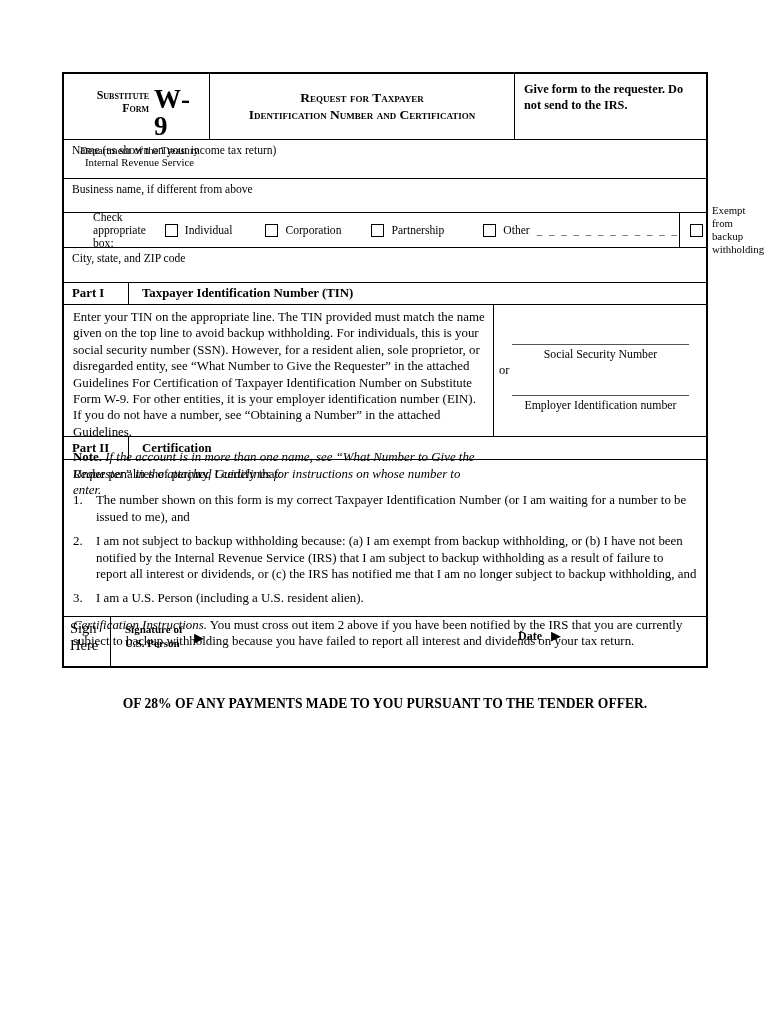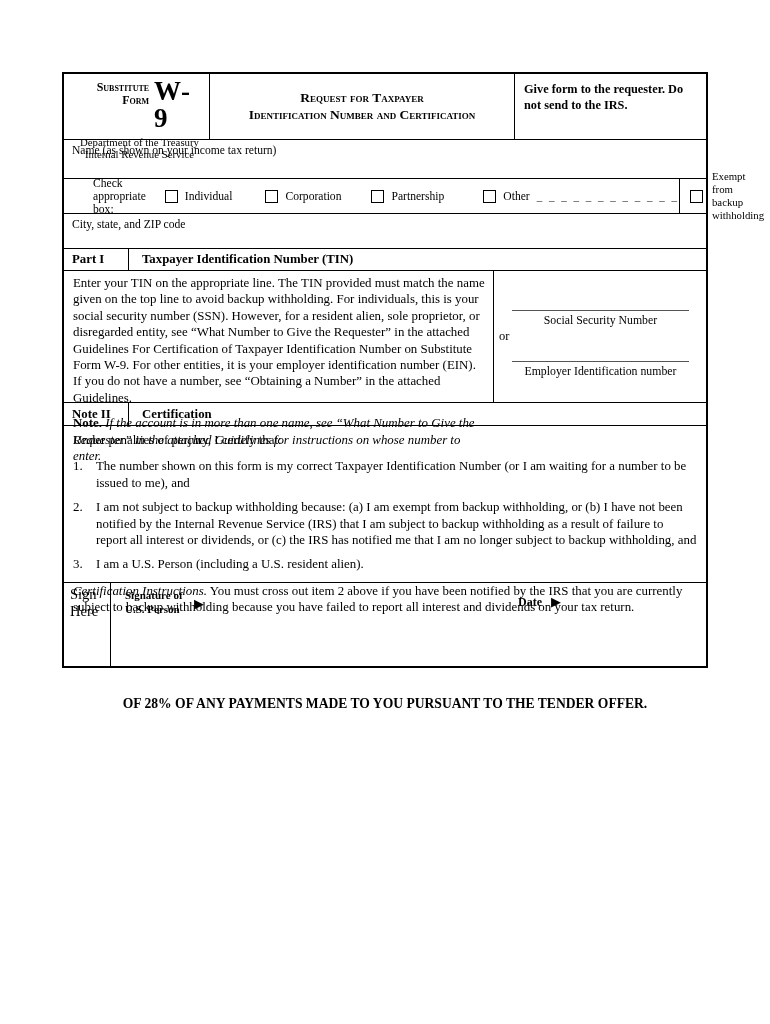--- a/index.html
+++ b/index.html
@@ -13,21 +13,21 @@
     position:absolute; left:62px; top:72px; width:646px; height:596px;
     border:2px solid #000; display:flex; flex-direction:column;
   }
   .row { display:flex; border-bottom:1.5px solid #000; position:relative; flex:0 0 auto; }
   .row:last-child { border-bottom:none; flex:1 1 auto; }
   .cell { position:relative; }
   .bl { border-left:1.5px solid #000; }
 
   
   .r-header { height:66px; }
-  .hc1 { width:145px; padding:4px 4px 0 10px; }
+  .hc1 { width:145px; padding:4px 4px 0 10px;margin-top:8px; }
   .hc1-top { display:flex; align-items:flex-start; }
   .sub-form { text-align:right; font-weight:bold; font-variant:small-caps; font-size:12px; line-height:1.1; padding-top:3px; width:76px; }
   .w9 { font-weight:bold; font-size:27px; line-height:1; margin-left:5px; letter-spacing:1px; }
   .dept { text-align:center; font-size:10.8px; line-height:1.15; margin-top:4px; }
   .hc2 { width:305px; display:flex; flex-direction:column; justify-content:center; align-items:center; text-align:right; }
   .main-title { font-weight:bold; font-variant:small-caps; font-size:13.5px; line-height:1.25; }
   .hc3 { flex:1; padding:8px 8px 0 9px; font-weight:bold; font-size:12.3px; line-height:1.3; }
 
   
   .r-name { height:39px;justify-content:flex-end; } .r-business { height:34px; } .r-city { height:35px; }
@@ -110,20 +110,25 @@
       </div>
       <div class="cell bl hc3">Give form to the requester.  Do not send to the IRS.</div>
     </div>
 
     <div class="row r-name">
       <div class="cell lbl-cell">
         <span>Name (as shown on your income tax return)</span>
       </div>
     </div>
 
+    <div class="row r-business">
+      <div class="cell lbl-cell">
+        <span>Business name, if different from above</span>
+      </div>
+    </div>
 
     <div class="row r-check">
       <div class="cell check-left">
         <span>Check appropriate box:</span>
         <span class="cbgroup g1">
           <span class="cb"></span>
           <span>Individual</span>
         </span>
         <span class="cbgroup g2">
           <span class="cb"></span>
@@ -167,21 +172,21 @@
       <div class="cell bl p1-right">
         <div class="tin-line ssn-line"></div>
         <div class="tin-label ssn-label">Social Security Number</div>
         <div class="or-label">or</div>
         <div class="tin-line ein-line"></div>
         <div class="tin-label ein-label">Employer Identification number</div>
       </div>
     </div>
 
     <div class="row r-p2h">
-      <div class="cell part-label">Note II</div>
+      <div class="cell part-label">Part II</div>
       <div class="cell bl part-title">Certification</div>
     </div>
 
     <div class="row r-cert">
       <div class="cell cert-cell">
         <div class="cert-intro">Under penalties of perjury, I certify that:</div>
         <div class="cert-item">
           <span class="num">1.</span>
           <span class="itxt">The number shown on this form is my correct Taxpayer Identification Number (or I am waiting for a number to be issued to me), and</span>
         </div>

